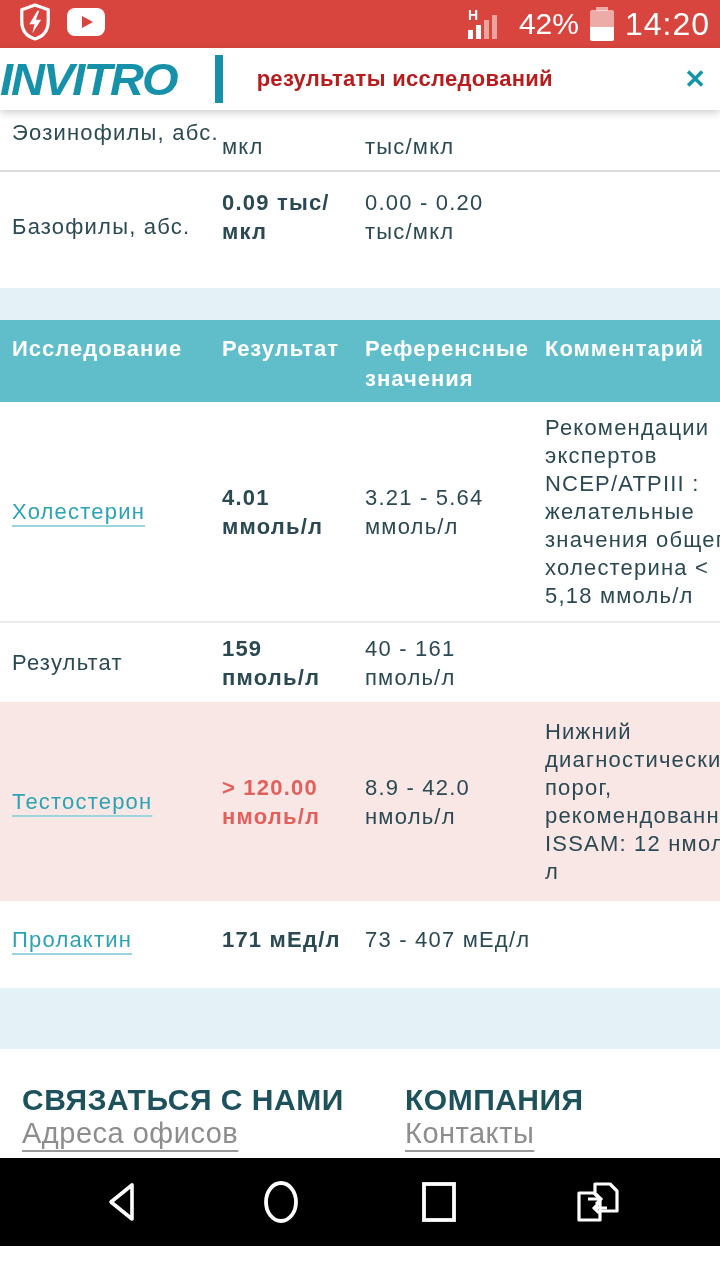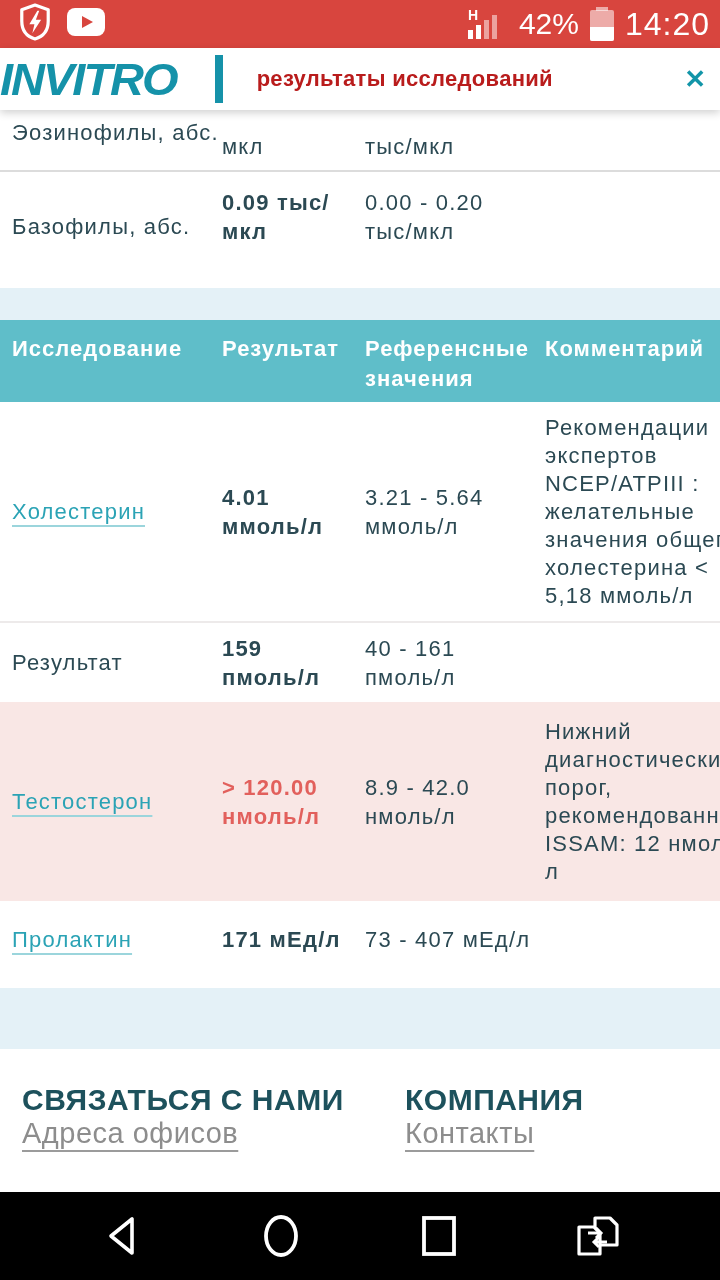--- a/index.html
+++ b/index.html
@@ -70,21 +70,21 @@
   .rrow > div { display:table-cell; vertical-align:middle; padding-right:8px; }
   .rrow .c1 { width:222px; } .rrow .c2 { width:143px; } .rrow .c3 { width:180px; } .rrow .c4 { width:227px; }
   .row-chol { height:220px; } .row-chol > div { border-bottom:2px solid #edeaea; }
   .row-estr { height:80px; }
   .row-test { height:199px; background:#f9e7e5; }
   .row-prol { height:87px; } .row-prol > div { vertical-align:top; padding-top:24px; }
   .c4.tcell { line-height:28px; }
   .alert { color:#e2605c; }
 
   
-  .footer { height:143px; background:#fff; display:flex; padding:34px 0 16px 22px; }
+  .footer { height:109px; background:#fff; display:flex; padding:34px 0 16px 22px; }
   .fcol1 { width:383px; } .fcol2 { width:300px; }
   .fhead { font-size:30px; font-weight:bold; color:#1d515c; letter-spacing:.5px; }
   a.flink { display:inline-block; font-size:29px; color:#8d8d8d;
     text-decoration:underline; text-decoration-color:#9b9b9b; text-decoration-thickness:2px;
     text-underline-offset:7px; letter-spacing:.5px; cursor:pointer; }
 
   
   .nav-bar { height:88px; background:#000; display:flex; align-items:center;
     justify-content:space-between; padding:0 98px; }
   .nav-ic { width:48px; height:48px; display:flex; align-items:center; justify-content:center; cursor:pointer; }

